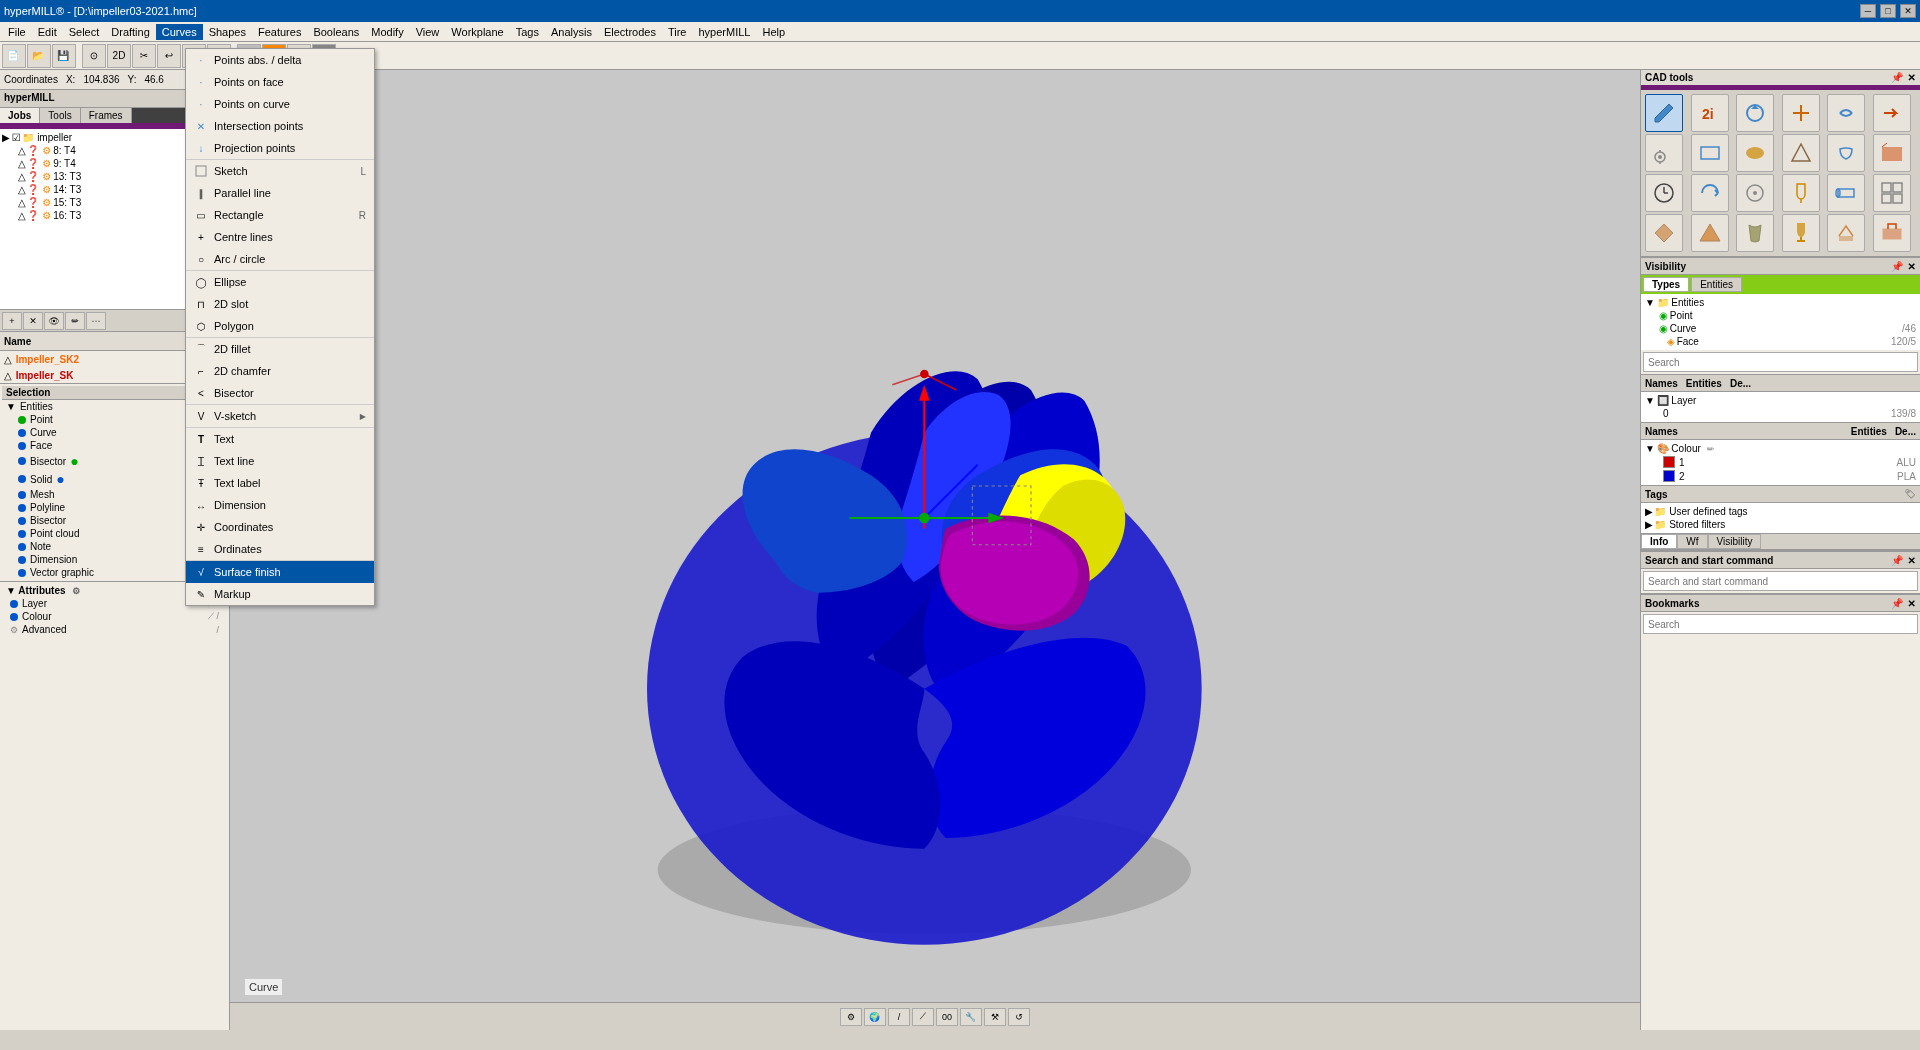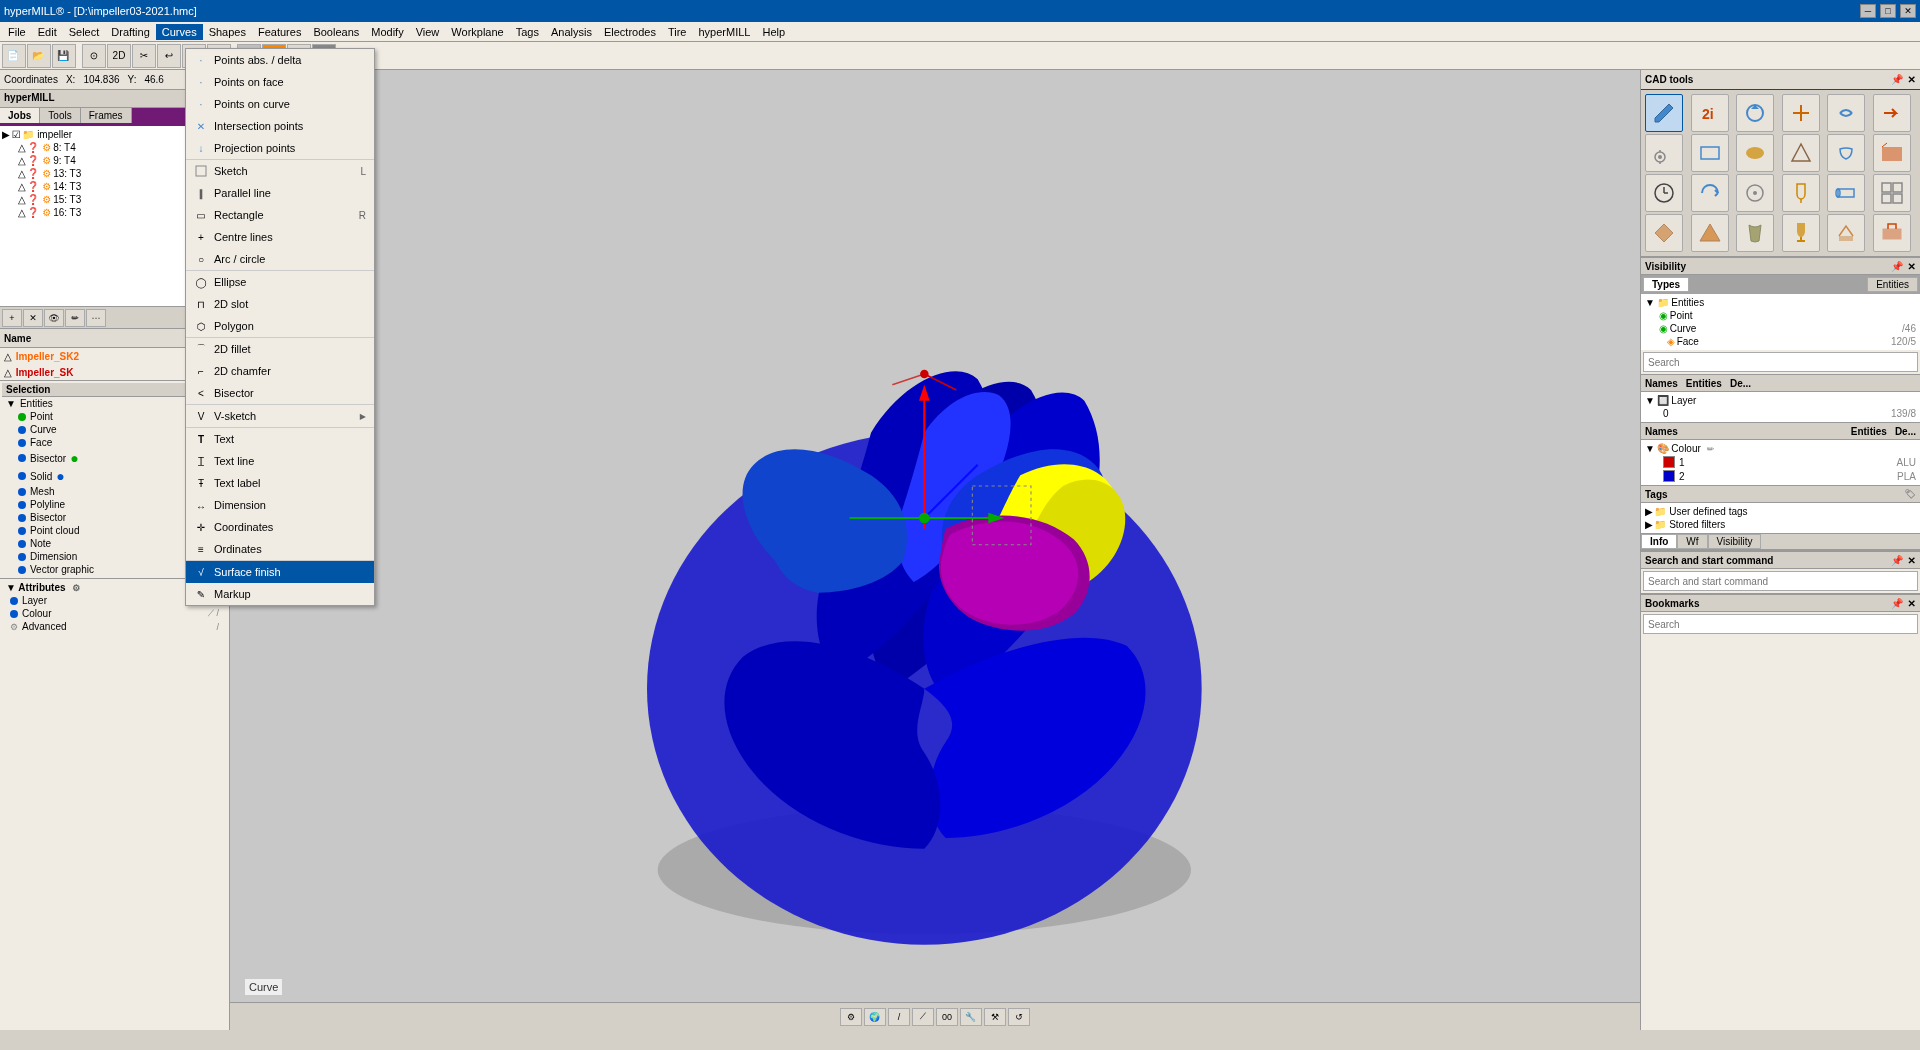--- a/index.html
+++ b/index.html
@@ -35,21 +35,21 @@
     
     #left-panel { width: 230px; background: #f0ece4; border-right: 1px solid #999; display: flex; flex-direction: column; }
 
     
     #coords-bar { height: 20px; background: #e8e4dc; border-bottom: 1px solid #999; display: flex; align-items: center; padding: 0 4px; gap: 8px; font-size: 10px; }
 
     
     #hypermill-label { height: 18px; background: #d4d0c8; border-bottom: 1px solid #999; padding: 2px 4px; font-size: 10px; font-weight: bold; }
 
     
-    #tabs-row { display: flex; background: #701a75; border-bottom: 3px solid #701a75; }
+    #tabs-row { display: flex; background: #404040; border-bottom: 6px solid #701a75; }
     .tab { padding: 2px 8px; font-size: 10px; cursor: pointer; border-right: 1px solid #999; background: #d4d0c8; }
     .tab.active { background: #f0ece4; font-weight: bold; }
 
     
     #tree-area { flex: 1; overflow-y: auto; overflow-x: hidden; background: #fff; padding: 2px; }
     .tree-item { display: flex; align-items: center; gap: 2px; padding: 1px 0; font-size: 10px; cursor: pointer; white-space: nowrap; }
 
     
     #toolbar2 { height: 22px; background: #d4d0c8; border-top: 1px solid #999; display: flex; align-items: center; padding: 0 2px; gap: 1px; }
 
@@ -72,36 +72,36 @@
 
     
     #viewport { flex: 1; background: #c8c8c8; position: relative; overflow: hidden; }
 
     
     #status-bar { height: 20px; background: #d4d0c8; border-top: 1px solid #999; display: flex; align-items: center; padding: 0 4px; font-size: 10px; justify-content: center; gap: 4px; }
     .status-btn { width: 22px; height: 18px; background: #e0dcd4; border: 1px solid #aaa; display: flex; align-items: center; justify-content: center; font-size: 9px; cursor: pointer; }
 
     
     #right-panel { width: 280px; background: #f0ece4; border-left: 1px solid #999; display: flex; flex-direction: column; }
-    #cad-tools-header { height: 20px; background: #e0dcd4; border-bottom: 1px solid #701a75; display: flex; align-items: center; justify-content: space-between; padding: 0 4px; font-size: 10px; font-weight: bold; }
+    #cad-tools-header { height: 20px; background: #e0dcd4; border-bottom: 5px solid #701a75; display: flex; align-items: center; justify-content: space-between; padding: 0 4px; font-size: 10px; font-weight: bold; }
 
     
     #cad-tools-grid { display: grid; grid-template-columns: repeat(6, 1fr); gap: 2px; padding: 4px; background: #d4d0c8; border-bottom: 1px solid #999; }
     .cad-tool-btn {
       width: 38px; height: 38px; background: #e8e4dc; border: 1px solid #aaa;
       display: flex; align-items: center; justify-content: center; cursor: pointer;
       font-size: 16px; border-radius: 2px;
     }
     .cad-tool-btn.active { background: #c0d8f0; border-color: #0055a5; }
 
     
     #visibility-panel { flex: 0 0 auto; }
     .panel-header { height: 18px; background: #d4d0c8; border-bottom: 1px solid #999; border-top: 1px solid #999; display: flex; align-items: center; justify-content: space-between; padding: 0 4px; font-size: 10px; font-weight: bold; }
 
-    .vis-tabs { display: flex; gap: 2px; padding: 2px; background: #a3a3a3; justify-content: space-between; }
+    .vis-tabs { display: flex; gap: 2px; padding: 2px; background: #84cc16; }
     .vis-tab { padding: 1px 8px; font-size: 10px; background: #d4d0c8; border: 1px solid #aaa; cursor: pointer; }
     .vis-tab.active { background: #fff; font-weight: bold; }
     .vis-tree-item { display: flex; align-items: center; gap: 2px; padding: 1px 2px; font-size: 10px; }
 
     
     .search-bar { height: 20px; background: #fff; border: 1px solid #aaa; margin: 2px; display: flex; align-items: center; padding: 0 4px; }
     .search-input { border: none; outline: none; width: 100%; font-size: 10px; background: transparent; }
     .color-swatch { width: 12px; height: 12px; border: 1px solid #888; display: inline-block; }
     .color-red { background: #cc0000; }
     .color-blue2 { background: #0000cc; }

